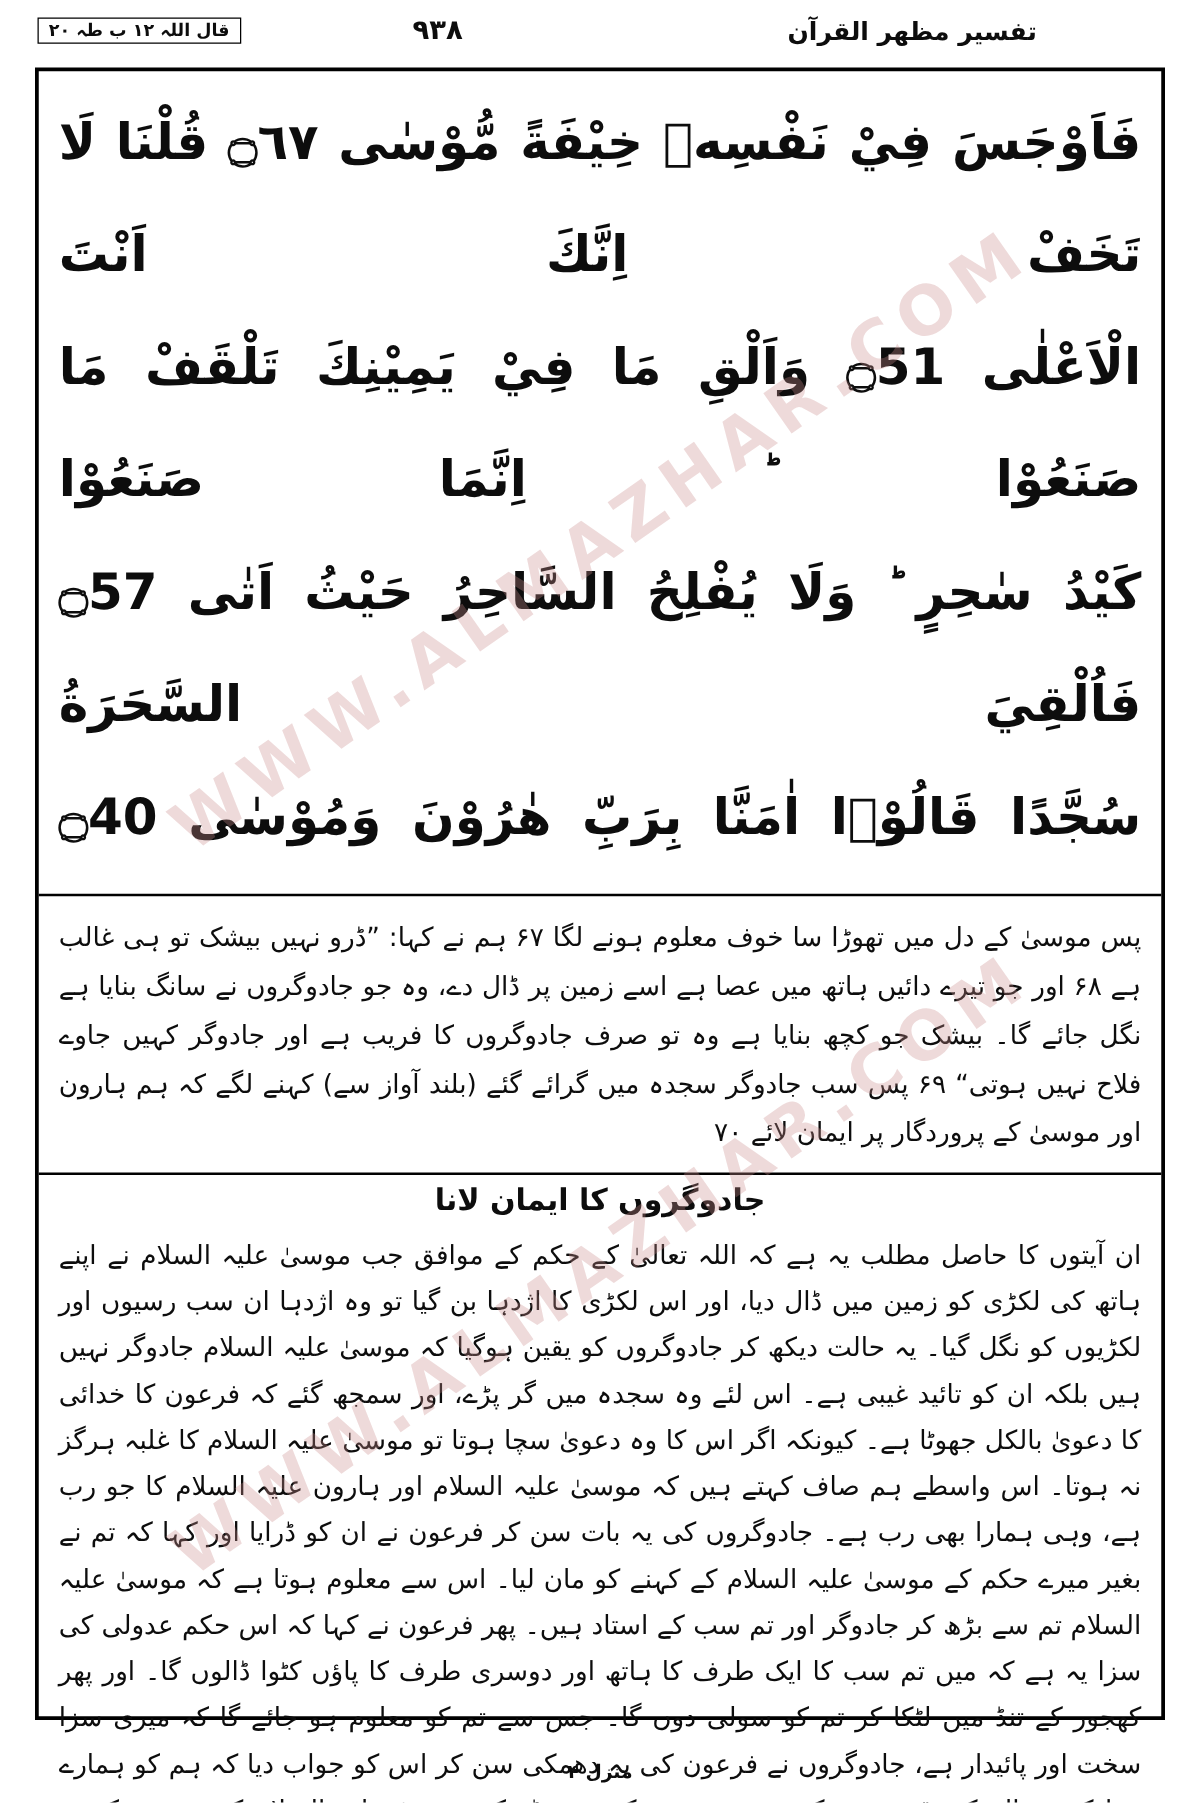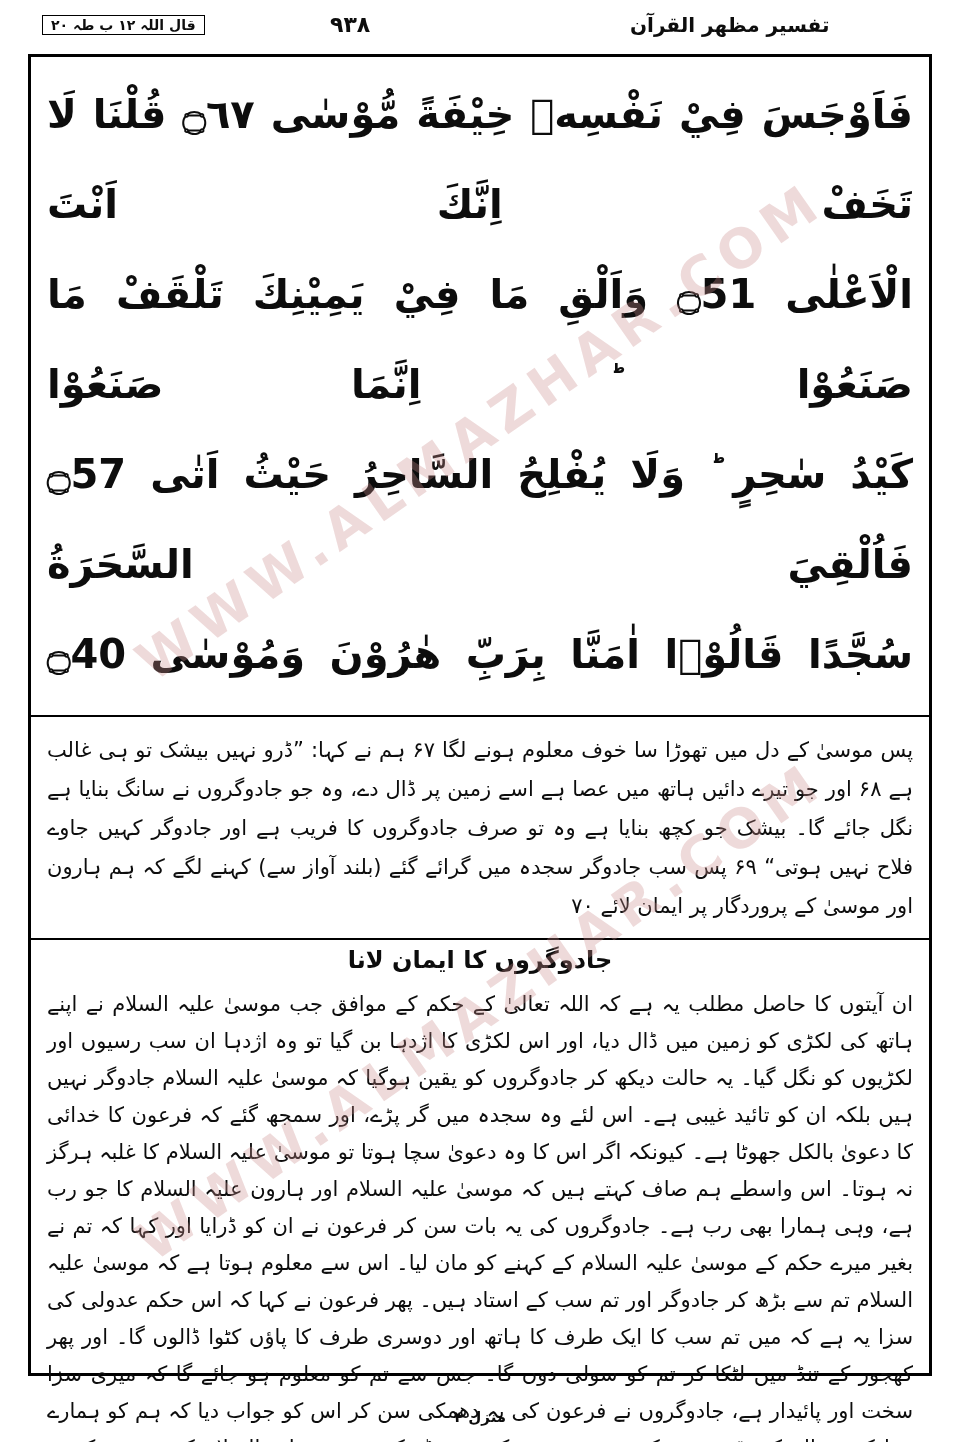--- a/index.html
+++ b/index.html
@@ -21,21 +21,20 @@
   .header > div { flex: 1; }
   .header-title { text-align: left; font-size: 20px; font-weight: bold; }
   .page-number { text-align: left; font-size: 22px; font-weight: bold; letter-spacing: 4px; }
   .header-ref-wrap { text-align: left; }
   .header-ref {
     display: inline-block;
     border: 1px solid #000;
     padding: 1px 8px;
     font-size: 14px;
     font-weight: bold;
-    margin-left: 12px;
   }
   .main-box {
     position: absolute;
     top: 54px; left: 28px; right: 28px; bottom: 66px;
     border: 3px solid #000;
     padding: 6px 14px;
   }
   .quran { padding: 6px 2px 10px; }
   .quran-line {
     direction: rtl;

